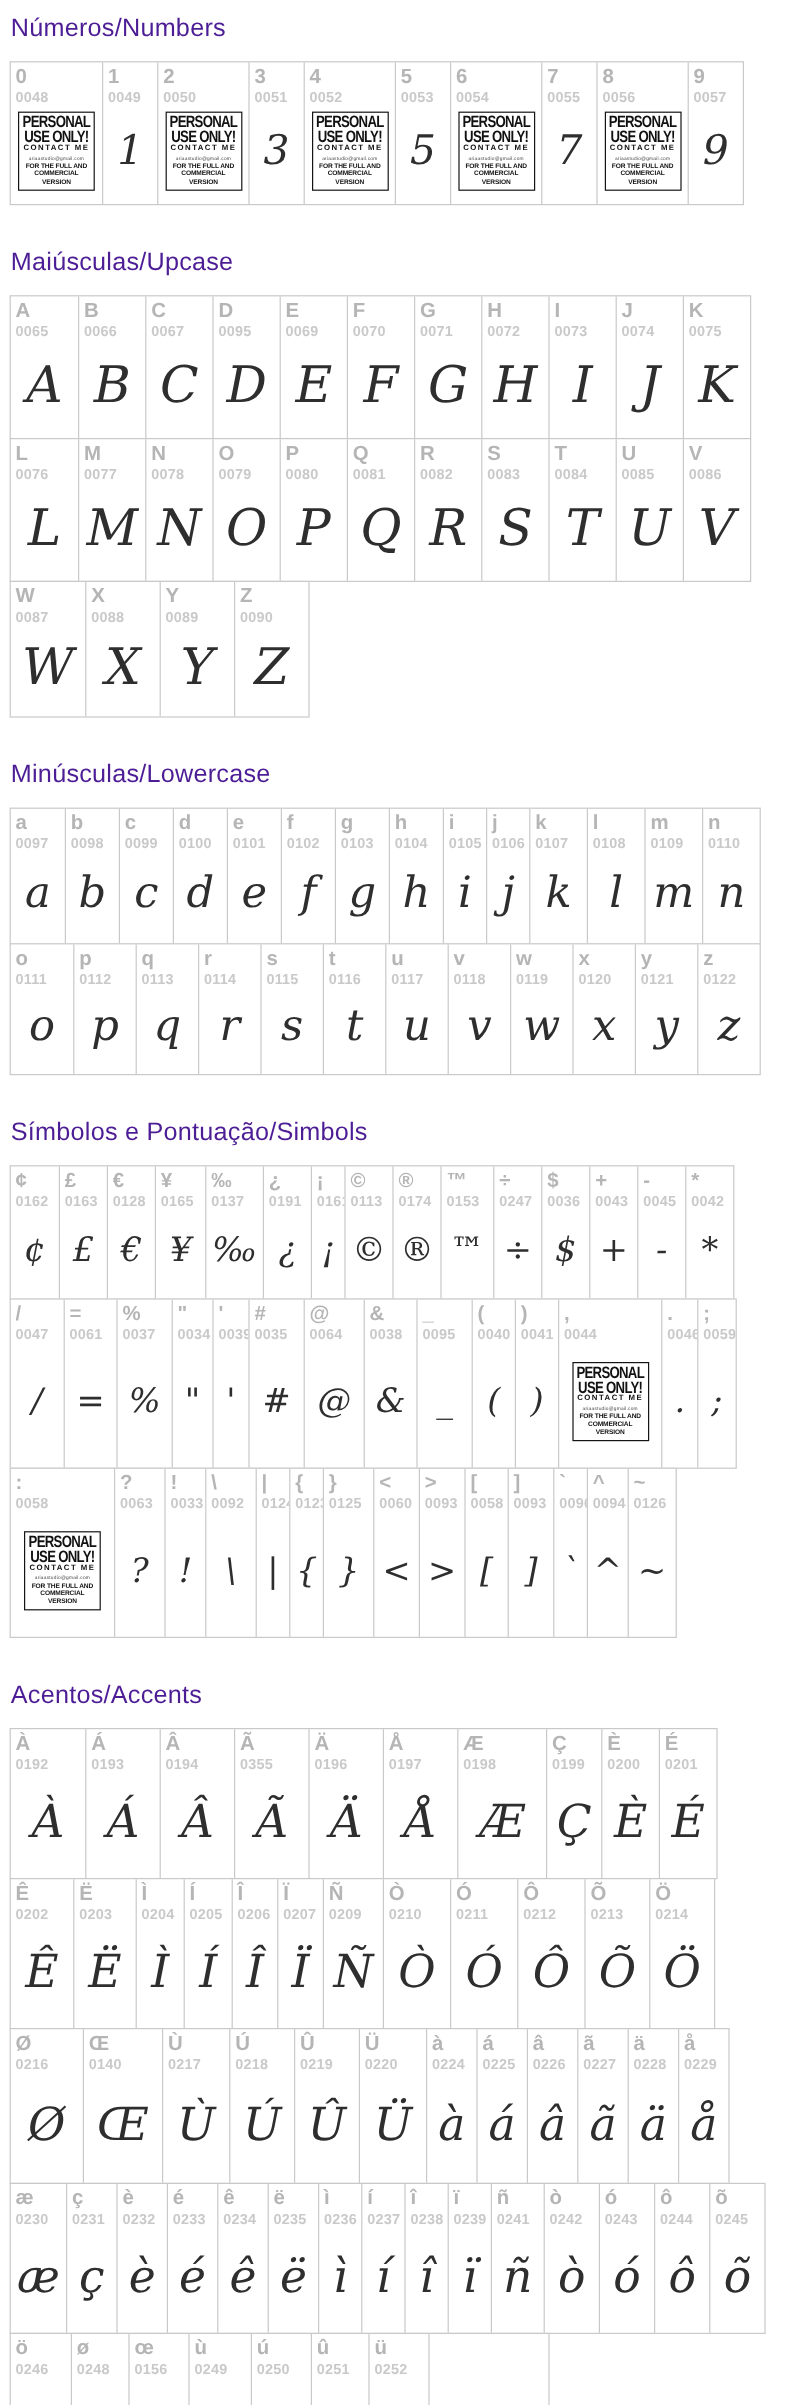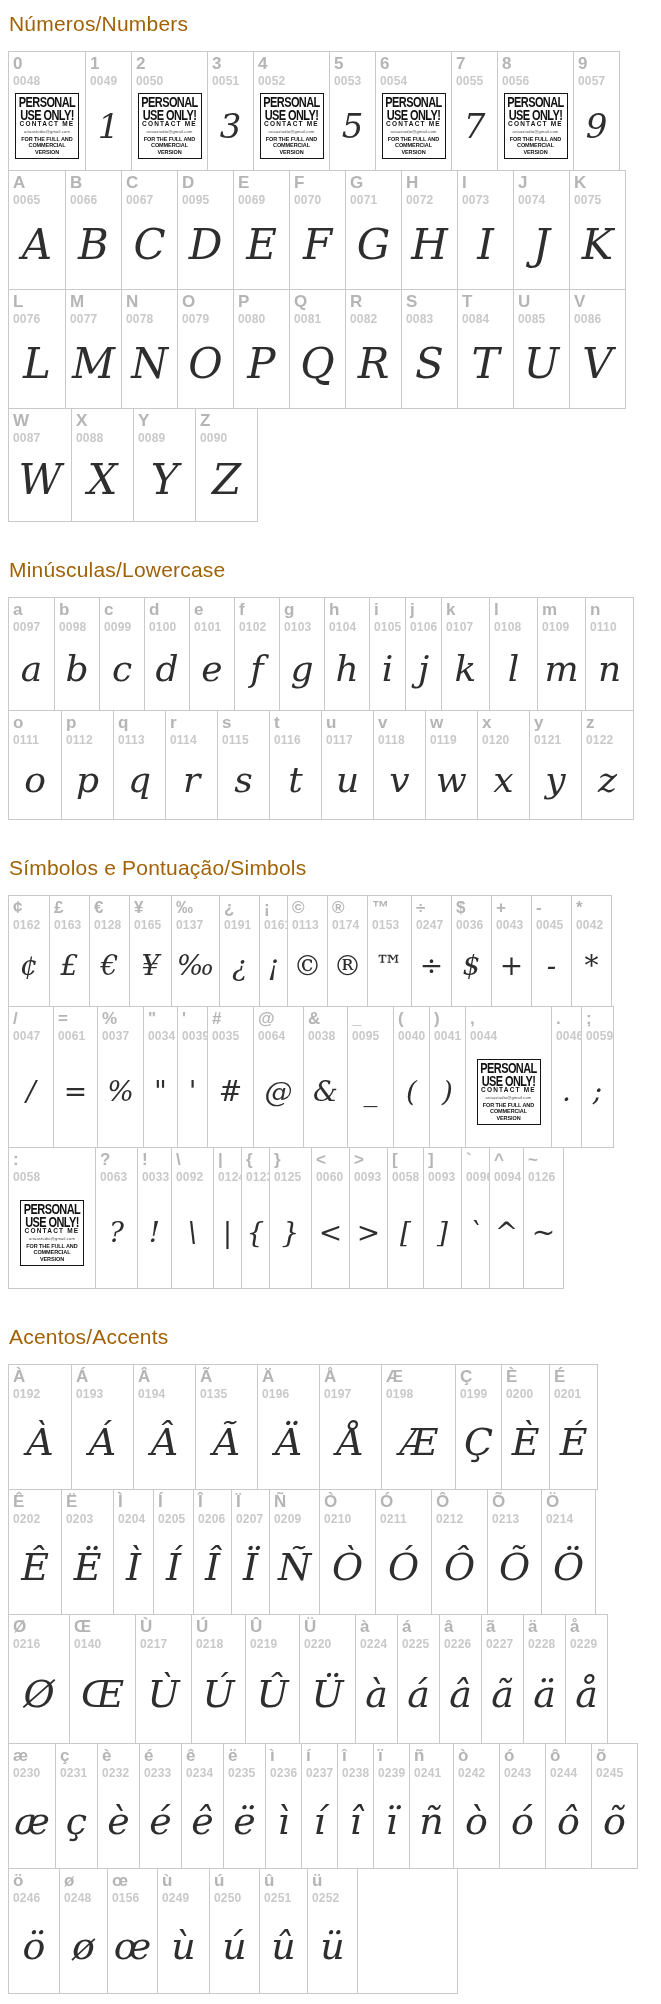--- a/index.html
+++ b/index.html
@@ -7,21 +7,21 @@
     width:661px;
     padding:10px 0 24px 8px;
     box-sizing:border-box;
     font-family:"Liberation Sans",sans-serif;
     -webkit-font-smoothing:antialiased;
   }
   .section{margin:0;}
   .section-title{
     font-size:21px;
     font-weight:400;
-    color:#a16207;
+    color:#4c1d95;
     margin:36px 0 16px 1px;
     letter-spacing:0.2px;
   }
   .section:first-of-type .section-title{margin-top:2px;}
   .glyph-table{
     display:flex;
     align-items:stretch;
     width:max-content;
     border:1px solid #c9c9c9;
     margin-top:-1px;
@@ -228,20 +228,21 @@
             <div class="cell-char">9</div>
             <div class="cell-code">0057</div>
           </div>
           <div class="cell-glyph-area">
             <span class="glyph">9</span>
           </div>
         </div>
       </div>
     </section>
     <section class="section">
+      <h2 class="section-title">Maiúsculas/Upcase</h2>
       <div class="glyph-table" style="min-height: 118px;">
         <div class="cell" style="width: 56px;">
           <div class="cell-head">
             <div class="cell-char">A</div>
             <div class="cell-code">0065</div>
           </div>
           <div class="cell-glyph-area">
             <span class="glyph">A</span>
           </div>
         </div>
@@ -1149,21 +1150,21 @@
             <div class="cell-char">Â</div>
             <div class="cell-code">0194</div>
           </div>
           <div class="cell-glyph-area">
             <span class="glyph">Â</span>
           </div>
         </div>
         <div class="cell" style="width: 62px;">
           <div class="cell-head">
             <div class="cell-char">Ã</div>
-            <div class="cell-code">0135</div>
+            <div class="cell-code">0355</div>
           </div>
           <div class="cell-glyph-area">
             <span class="glyph">Ã</span>
           </div>
         </div>
         <div class="cell" style="width: 62px;">
           <div class="cell-head">
             <div class="cell-char">Ä</div>
             <div class="cell-code">0196</div>
           </div>

